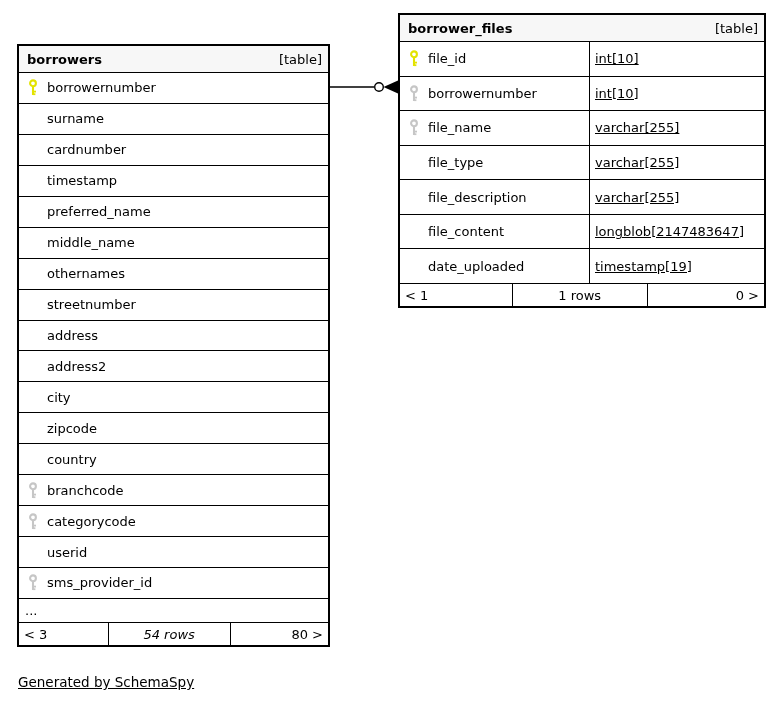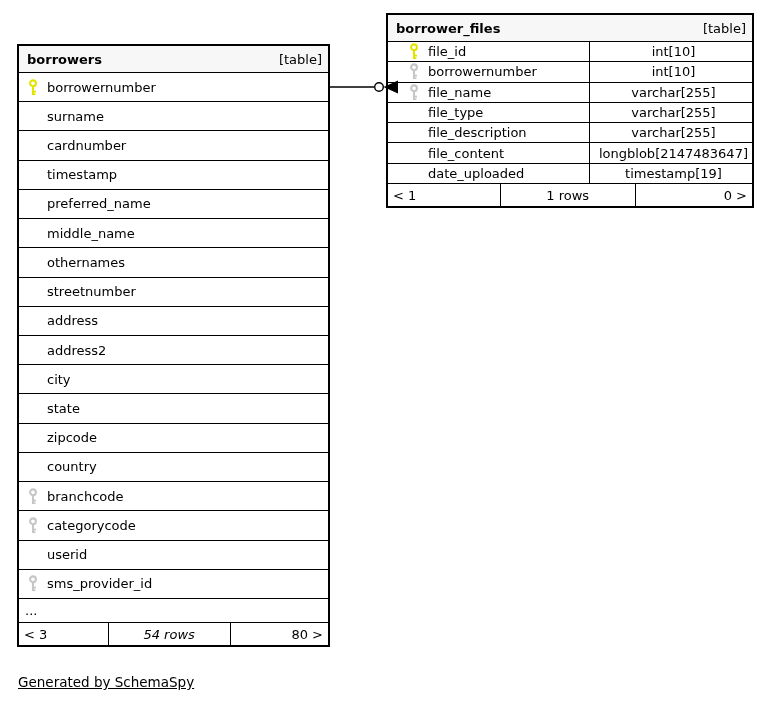--- a/index.html
+++ b/index.html
@@ -14,50 +14,50 @@
     color: #000000;
   }
   .tbl {
     position: absolute;
     background: #ffffff;
     border: 2px solid #000000;
     display: flex;
     flex-direction: column;
   }
   .tbl-borrowers { left: 17px; top: 44px; width: 313px; height: 603px; }
-  .tbl-files     { left: 386px; top: 13px; width: 368px; height: 195px; text-align: center; }
+  .tbl-files     { left: 398px; top: 13px; width: 368px; height: 295px; }
   .thead {
     flex: 0 0 27px;
     border-bottom: 1px solid #000000;
     background: #f7f7f7;
     display: flex;
     align-items: center;
     justify-content: space-between;
     padding: 0 6px 0 8px;
   }
   .tname { font-weight: bold; }
   .rows { flex: 1 1 auto; display: flex; flex-direction: column; }
   .row {
     flex: 1 1 0;
     border-bottom: 1px solid #000000;
     display: flex;
     align-items: center;
     padding-left: 9px;
     background: #ffffff;
   }
-  .frow { padding-left: 12px; }
+  .frow { padding-left: 0; }
   .namecell {
     width: 190px;
     align-self: stretch;
     display: flex;
     align-items: center;
     padding-left: 9px;
     border-right: 1px solid #000000;
   }
-  .typecell { flex: 1; padding-left: 5px; }
+  .typecell { flex: 1; padding-left: 5px; text-decoration: underline; }
   .keyslot { width: 19px; display: inline-flex; align-items: center; flex-shrink: 0; }
   .key { width: 10px; height: 17px; display: block; }
   .pk  { color: #e3e300; }
   .idx { color: #c6c6c6; }
   .dots {
     flex: 0 0 24px;
     border-bottom: 1px solid #000000;
     display: flex;
     align-items: center;
     padding-left: 6px;
@@ -138,24 +138,20 @@
     <div class="row">
       <span class="keyslot"></span>
       <span>address2</span>
     </div>
     <div class="row">
       <span class="keyslot"></span>
       <span>city</span>
     </div>
     <div class="row">
       <span class="keyslot"></span>
-      <span>state</span>
-    </div>
-    <div class="row">
-      <span class="keyslot"></span>
       <span>zipcode</span>
     </div>
     <div class="row">
       <span class="keyslot"></span>
       <span>country</span>
     </div>
     <div class="row">
       <span class="keyslot">
           <svg class="key idx" viewBox="0 0 10 17">
             <use href="#keysym"></use>

